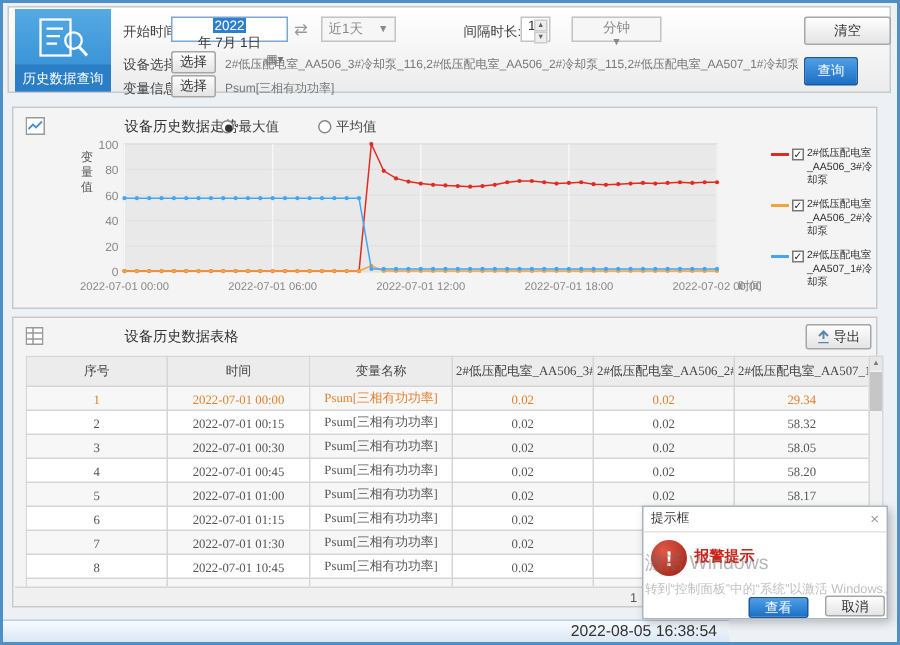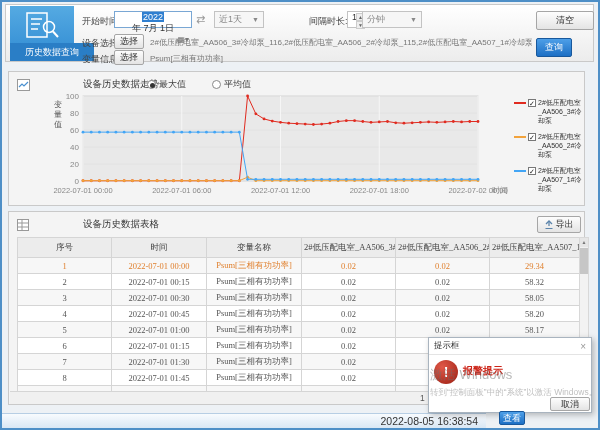--- a/index.html
+++ b/index.html
@@ -12,21 +12,21 @@
   .btn-gray { position:absolute; display:flex; align-items:center; justify-content:center;
     background:linear-gradient(#fdfdfd,#e4e4e4); border:1px solid #a6a6a6; border-radius:2px;
     font-size:9px; color:#333; cursor:pointer; }
   .btn-blue { position:absolute; display:flex; align-items:center; justify-content:center;
     background:linear-gradient(#4d9fe8,#1d6fc4); border:1px solid #18589c; border-radius:2px;
     font-size:9px; color:#fff; cursor:pointer; }
   
   #header-panel { left:3px; top:2px; width:589px; height:58px; background:linear-gradient(#ffffff,#ececec); border:1px solid #c9c9c9; }
   #title-box { position:absolute; left:4px; top:1px; width:64px; height:55px; background:linear-gradient(#55aae2,#2f8ad2); }
   #title-icon-area { position:absolute; left:0; top:0; width:64px; height:37px; display:flex; align-items:center; justify-content:center; }
-  #title-strip { position:absolute; left:0; bottom:0; width:84px; height:18px; background:#2a7ec6; color:#fff;
+  #title-strip { position:absolute; left:0; bottom:0; width:64px; height:18px; background:#2a7ec6; color:#fff;
     font-size:9px; display:flex; align-items:center; justify-content:center; white-space:nowrap; }
   .inputbox { position:absolute; height:17px; background:#fff; border:1px solid #79a7d4; font-size:9px; color:#333;
     display:flex; align-items:center; padding:0 2px;flex-direction:column; }
   .selectbox { position:absolute; height:17px; background:#f6f6f6; border:1px solid #c3c3c3; font-size:9px; color:#888;
     display:flex; align-items:center; justify-content:space-between; padding:0 4px; }
   .sel-arrow { font-size:7px; color:#888; }
   .year-hl { background:#2f7fd0; color:#fff; padding:0 1px; }
   #spinner { position:absolute; right:1px; top:1px; width:9px; height:13px; display:flex; flex-direction:column; }
   #spinner span { flex:1; font-size:5px; line-height:6px; color:#666; text-align:center; background:#eee; border:1px solid #ccc; }
   
@@ -61,21 +61,21 @@
   #dialog { position:absolute; left:426px; top:335px; width:164px; height:76px; background:#fff; border:1px solid #a9b4bf;
     box-shadow:2px 2px 6px rgba(0,0,0,.25); z-index:40; }
   #dialog-titlebar { position:absolute; left:0; top:0; width:100%; height:17px; border-bottom:1px solid #e4e4e4;
     font-size:8.5px; color:#333; display:flex; align-items:center; justify-content:space-between; padding:4px 5px;gap:43px; }
   #dialog-close { color:#999; font-size:10px; cursor:pointer; }
   #alert-icon { position:absolute; left:5px; top:22px; width:24px; height:24px; border-radius:50%;
     background:radial-gradient(circle at 35% 30%, #e05848, #9c1f12); color:#fff; font-weight:bold; font-size:14px;
     display:flex; align-items:center; justify-content:center; }
   #alert-title { position:absolute; left:34px; top:26px; font-size:10px; font-weight:bold; color:#cc2418; white-space:nowrap; }
   #alert-msg { position:absolute; left:31px; top:42px; font-size:7.5px; color:#555; white-space:nowrap; }
-  #dlg-view { left:70px; top:73px; width:26px; height:14px; }
+  #dlg-view { left:70px; top:60px; width:40px; height:14px; }
   #dlg-cancel { left:121px; top:59px; width:40px; height:14px; }
   
   #watermark { position:absolute; left:428px; top:364px; z-index:50; pointer-events:none; color:rgba(110,110,110,.5); }
   #wm1 { font-size:13px; }
   #wm2 { font-size:8.5px; margin-top:3px; color:rgba(110,110,110,.45); white-space:nowrap; }
   
   #status-bar { position:absolute; left:0; bottom:0; width:484px; height:15px; background:linear-gradient(#f8fbfe,#d9e7f4);
     border-top:1px solid #b7cee4; font-size:10.5px; color:#333; text-align:right; line-height:14px; padding-right:8px; }
   svg text { font-family:"Liberation Sans","DejaVu Sans",sans-serif; }
 </style>
@@ -111,21 +111,21 @@
       <span class="sel-arrow">▼</span>
     </div>
     <span class="lbl" style="left:303px; top:10px;">间隔时长:</span>
     <div class="inputbox" style="left:341px; top:6px; width:20px; border-color:#c3c3c3;">
       <span>15</span>
       <span id="spinner">
           <span>▲</span>
           <span>▼</span>
         </span>
     </div>
-    <div class="selectbox" style="left:356px; top:6px; width:60px;">
+    <div class="selectbox" style="left:375px; top:6px; width:60px;flex-direction:column;">
       <span>分钟</span>
       <span class="sel-arrow">▼</span>
     </div>
     <div class="btn-gray" style="left:530px; top:6px; width:58px; height:19px;">清空</div>
     <div class="btn-blue" style="left:530px; top:33px; width:36px; height:19px;">查询</div>
 
     <span class="lbl" style="left:76px; top:32px;">设备选择:</span>
     <div class="btn-gray" style="left:108px; top:29px; width:30px; height:15px;">选择</div>
     <div class="small-gray abs" style="left:144px; top:32px; width:382px;">2#低压配电室_AA506_3#冷却泵_116,2#低压配电室_AA506_2#冷却泵_115,2#低压配电室_AA507_1#冷却泵_117</div>
 
@@ -431,21 +431,21 @@
             <tr>
               <td>7</td>
               <td>2022-07-01 01:30</td>
               <td>Psum[三相有功功率]</td>
               <td>0.02</td>
               <td></td>
               <td></td>
             </tr>
             <tr>
               <td>8</td>
-              <td>2022-07-01 01:45</td>
+              <td>2022-07-01 10:45</td>
               <td>Psum[三相有功功率]</td>
               <td>0.02</td>
               <td></td>
               <td></td>
             </tr>
             <tr>
               <td></td>
               <td></td>
               <td></td>
               <td></td>

